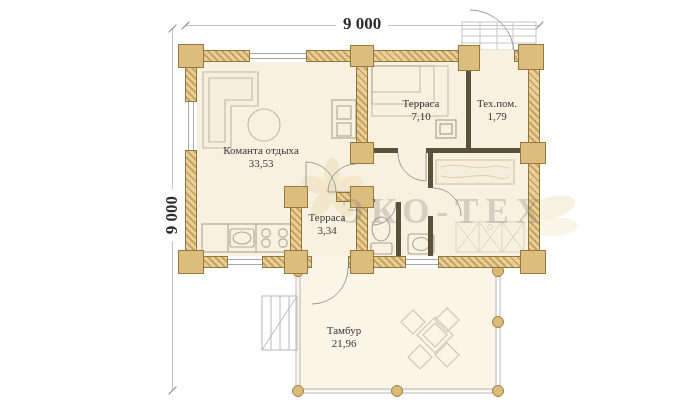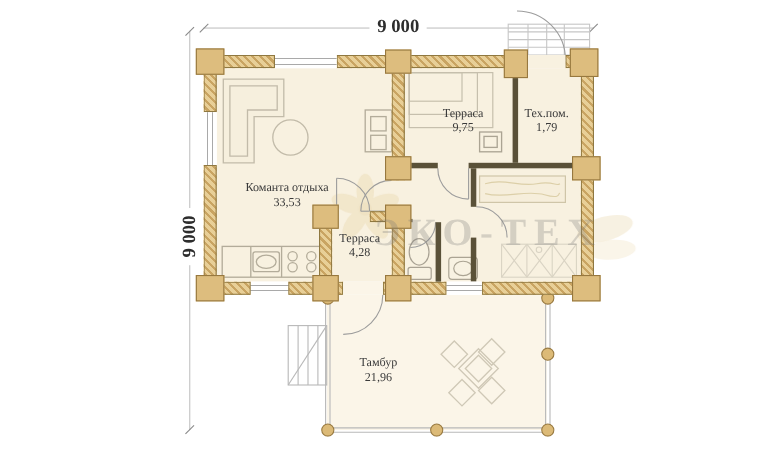--- a/index.html
+++ b/index.html
@@ -217,34 +217,34 @@
   <div class="post" style="left:518px;top:44px;width:26px;height:26px;"></div>
   <div class="post" style="left:178px;top:250px;width:26px;height:24px;"></div>
   <div class="post" style="left:284px;top:250px;width:24px;height:24px;"></div>
   <div class="post" style="left:350px;top:250px;width:24px;height:24px;"></div>
   <div class="post" style="left:520px;top:250px;width:26px;height:24px;"></div>
   <div class="post" style="left:350px;top:142px;width:24px;height:22px;"></div>
   <div class="post" style="left:520px;top:142px;width:26px;height:22px;"></div>
   <div class="post" style="left:284px;top:186px;width:24px;height:22px;"></div>
   <div class="post" style="left:350px;top:186px;width:24px;height:22px;"></div>
 
-  <div class="room-label" style="left:261px;top:165px;">
+  <div class="room-label" style="left:261px;top:144px;">
     <span>Команта отдыха</span><br>
     <span>33,53</span>
   </div>
   <div class="room-label" style="left:421px;top:97px;">
     <span>Терраса</span><br>
-    <span>9,75</span>
+    <span>7,10</span>
   </div>
   <div class="room-label" style="left:497px;top:97px;">
     <span>Тех.пом.</span><br>
     <span>1,79</span>
   </div>
   <div class="room-label" style="left:327px;top:211px;">
     <span>Терраса</span><br>
-    <span>4,28</span>
+    <span>3,34</span>
   </div>
   <div class="room-label" style="left:344px;top:324px;">
     <span>Тамбур</span><br>
     <span>21,96</span>
   </div>
 
 </div>
 
 </body></html>

